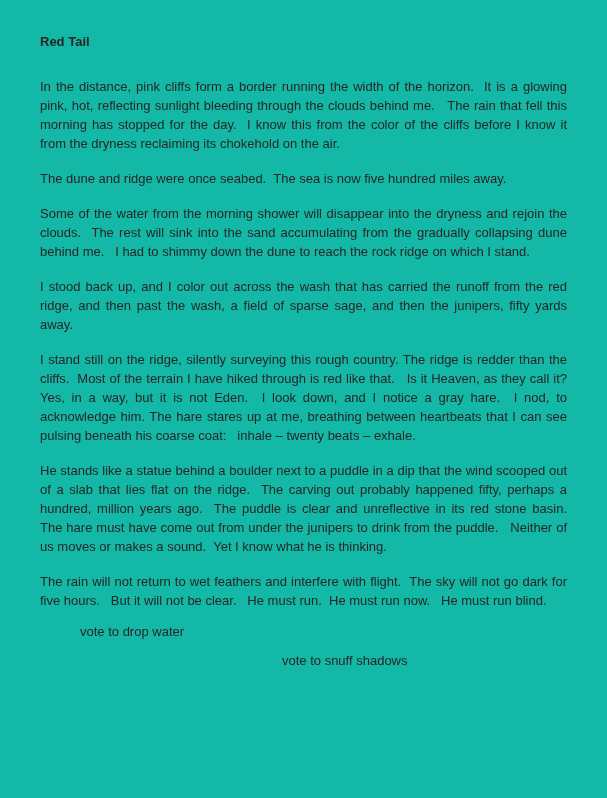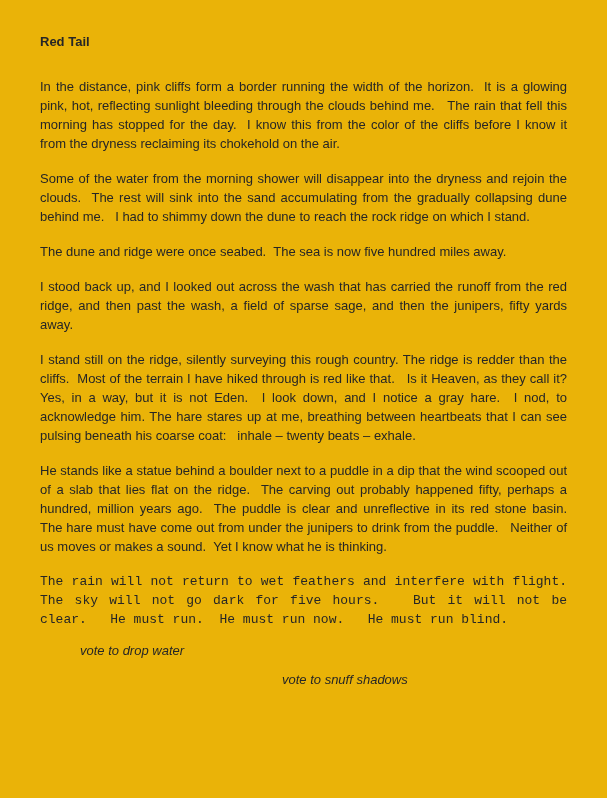--- a/index.html
+++ b/index.html
@@ -3,61 +3,59 @@
 <meta charset="utf-8">
 <style>
   html, body {
     margin: 0;
     padding: 0;
     background: #ffffff;
   }
   .page {
     width: 607px;
     height: 798px;
-    background: #eab308;
+    background: #14b8a6;
     box-sizing: border-box;
     padding: 32px 40px 0 40px;
     overflow: hidden;
     font-family: "Liberation Sans", "DejaVu Sans", sans-serif;
     font-size: 13px;
     line-height: 19px;
     color: #262626;
   }
   .doc-title {
     font-size: 13px;
     font-weight: bold;
     margin: 0 0 26px 0;
   }
   .body-para {
     margin: 16px 0 9px 0;
     text-align: justify;
     white-space: pre-wrap;
   }
   .body-para.last {
     margin-bottom: 12px;
-    font-family: Liberation Mono, monospace;
   }
   .poem-line {
     margin: 0 0 10px 0;
-    font-style: italic;
     white-space: pre-wrap;
   }
   .indent-1 { padding-left: 40px; }
   .indent-2 { padding-left: 122px; }
   .indent-3 { padding-left: 242px; }
 </style>
 </head>
 <body>
 
 <div class="page">
   <h1 class="doc-title">Red Tail</h1>
 
   <p class="body-para">In the distance, pink cliffs form a border running the width of the horizon.  It is a glowing pink, hot, reflecting sunlight bleeding through the clouds behind me.   The rain that fell this morning has stopped for the day.  I know this from the color of the cliffs before I know it from the dryness reclaiming its chokehold on the air.</p>
+  <p class="body-para">The dune and ridge were once seabed.  The sea is now five hundred miles away.</p>
   <p class="body-para">Some of the water from the morning shower will disappear into the dryness and rejoin the clouds.  The rest will sink into the sand accumulating from the gradually collapsing dune behind me.   I had to shimmy down the dune to reach the rock ridge on which I stand.</p>
-  <p class="body-para">The dune and ridge were once seabed.  The sea is now five hundred miles away.</p>
-  <p class="body-para">I stood back up, and I looked out across the wash that has carried the runoff from the red ridge, and then past the wash, a field of sparse sage, and then the junipers, fifty yards away.</p>
+  <p class="body-para">I stood back up, and I color out across the wash that has carried the runoff from the red ridge, and then past the wash, a field of sparse sage, and then the junipers, fifty yards away.</p>
   <p class="body-para">I stand still on the ridge, silently surveying this rough country. The ridge is redder than the cliffs.  Most of the terrain I have hiked through is red like that.   Is it Heaven, as they call it? Yes, in a way, but it is not Eden.  I look down, and I notice a gray hare.  I nod, to acknowledge him. The hare stares up at me, breathing between heartbeats that I can see pulsing beneath his coarse coat:   inhale – twenty beats – exhale.</p>
   <p class="body-para">He stands like a statue behind a boulder next to a puddle in a dip that the wind scooped out of a slab that lies flat on the ridge.  The carving out probably happened fifty, perhaps a hundred, million years ago.  The puddle is clear and unreflective in its red stone basin.   The hare must have come out from under the junipers to drink from the puddle.   Neither of us moves or makes a sound.  Yet I know what he is thinking.</p>
   <p class="body-para last">The rain will not return to wet feathers and interfere with flight.  The sky will not go dark for five hours.   But it will not be clear.   He must run.  He must run now.   He must run blind.</p>
 
   <p class="poem-line indent-1">vote to drop water</p>
   <p class="poem-line indent-3">vote to snuff shadows</p>
 </div>
 
 </body></html>

